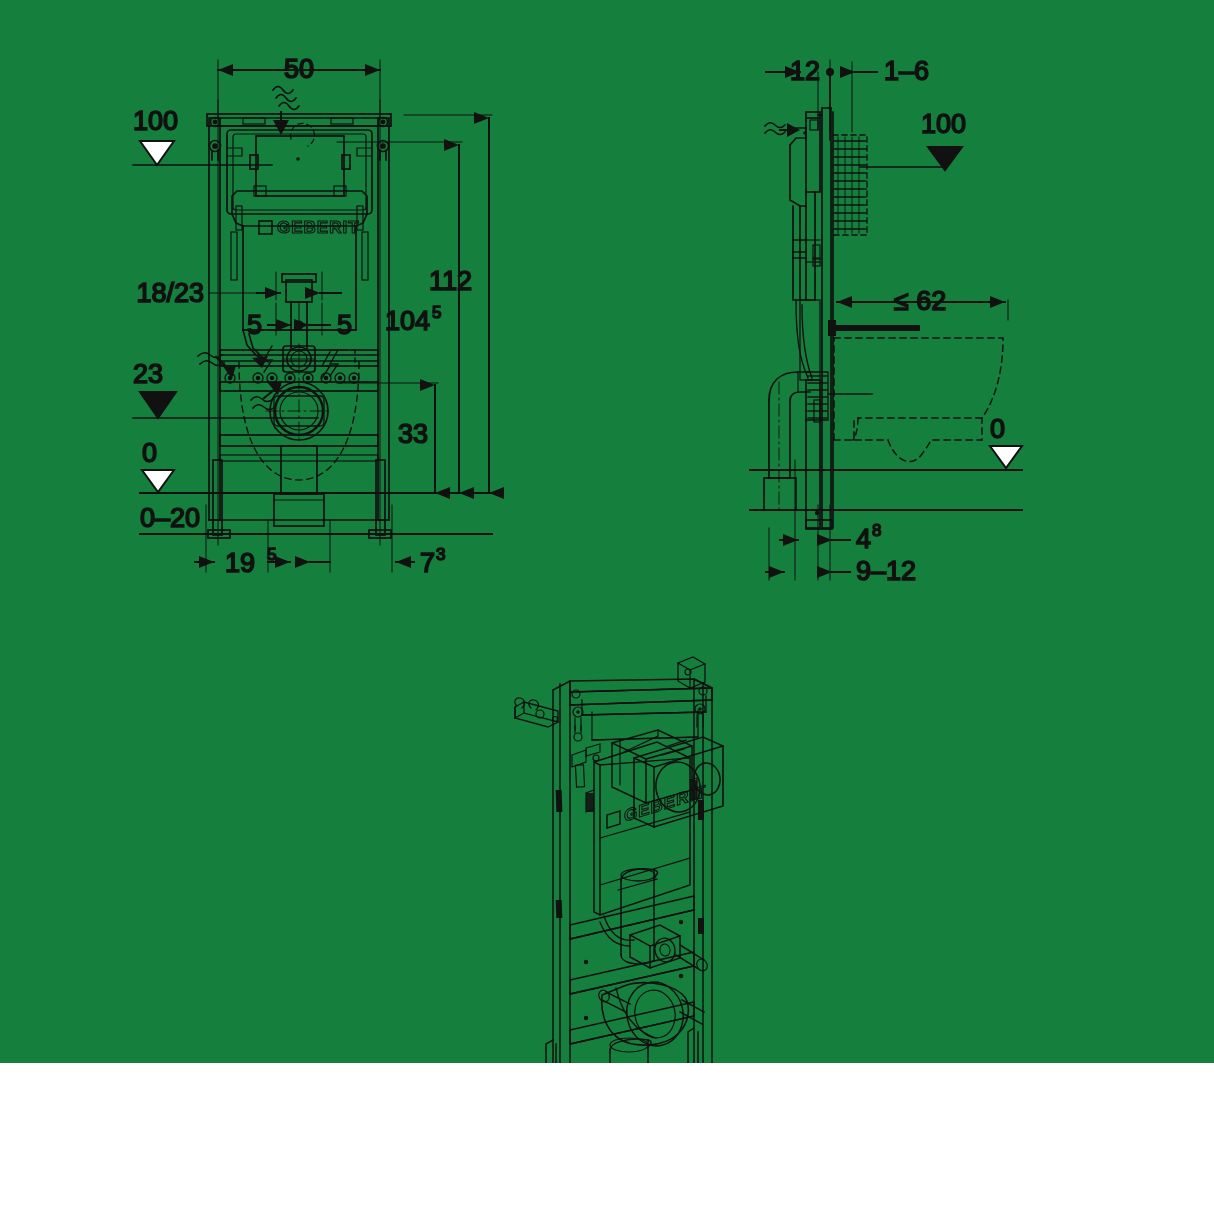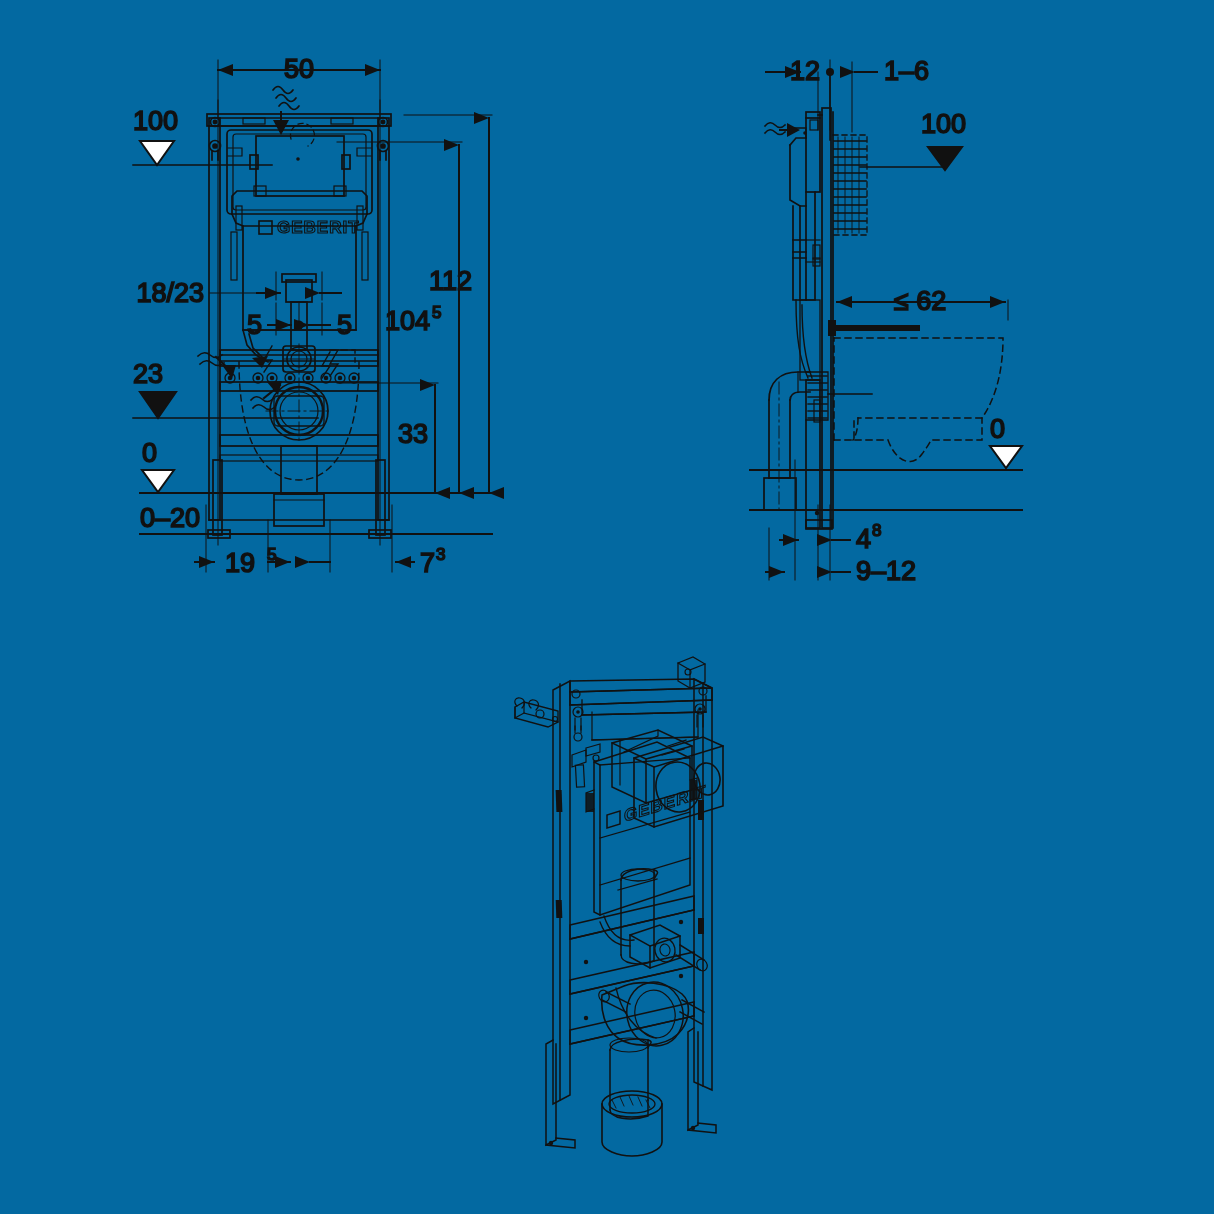--- a/index.html
+++ b/index.html
@@ -1,17 +1,17 @@
 <!DOCTYPE html>
 <html><head>
 <meta charset="utf-8">
 <style>
   html,body{margin:0;padding:0;background:#ffffff;}
   body{width:1214px;height:1214px;font-family:"Liberation Sans",sans-serif;color:#111;}
-  #stage{position:relative;width:1214px;height:1214px;overflow:hidden;background:#0369a1;}
+  #stage{position:relative;width:1214px;height:1063px;overflow:hidden;background:#15803d;}
   svg{display:block;}
   .dimtxt{font-family:"Liberation Sans",sans-serif;font-size:27px;fill:#111;}
   .dimtxt-sup{font-family:"Liberation Sans",sans-serif;font-size:17px;fill:#111;}
   .logotxt{font-family:"Liberation Sans",sans-serif;font-weight:bold;font-size:17px;fill:none;stroke:#111;stroke-width:1.1;letter-spacing:1px;}
 </style>
 </head>
 <body>
 
 <div id="stage">
 

